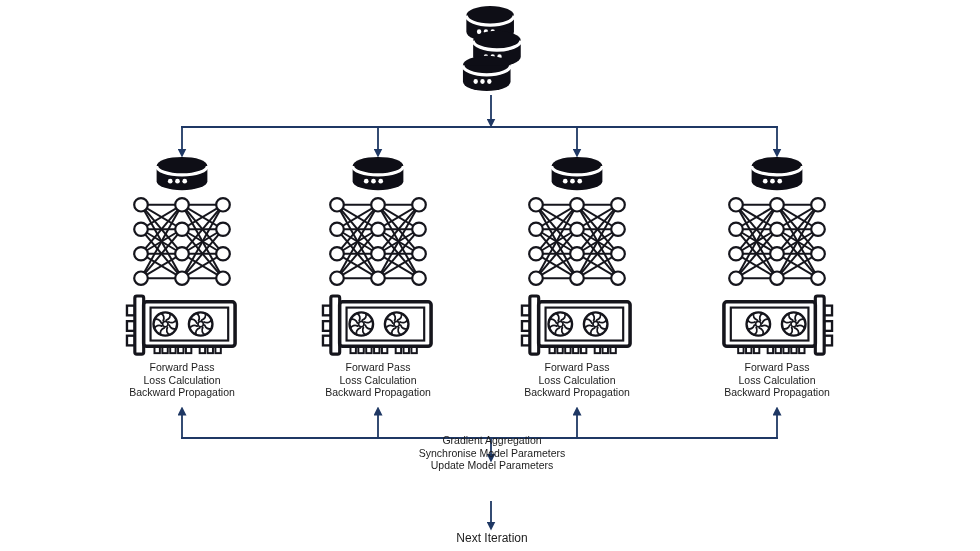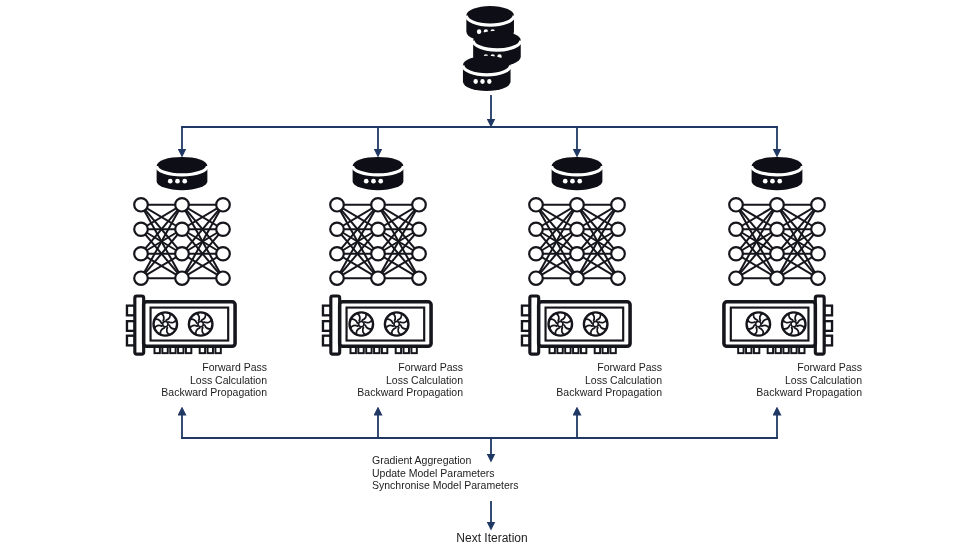--- a/index.html
+++ b/index.html
@@ -4,25 +4,25 @@
 <style>
   html,body { margin:0; padding:0; background:#ffffff; }
   .canvas {
     position:relative; width:980px; height:551px; background:#ffffff;
     font-family:"Liberation Sans", sans-serif; overflow:hidden;
   }
   .abs { position:absolute; }
   svg.icon { position:absolute; display:block; }
   svg.flip { transform:scaleX(-1); }
   .steps {
-    position:absolute; top:361px; width:170px; text-align:right;
+    position:absolute; top:361px; width:170px; text-align:center;
     font-size:10.5px; line-height:12.5px; color:#1c1c1c;
   }
   .agg {
-    position:absolute; top:454px; left:372px; width:240px; 
+    position:absolute; top:434px; left:372px; width:240px; text-align:center;
     font-size:10.5px; line-height:12.5px; color:#1c1c1c;
   }
   .next {
     position:absolute; top:532px; left:372px; width:240px; text-align:center;
     font-size:12px; line-height:12.5px; color:#1c1c1c;
   }
   .connectors { left:0; top:0; pointer-events:none; }
 </style>
 </head>
 <body>
@@ -222,19 +222,19 @@
       <use href="#sym-gpu" width="114" height="64"></use>
     </svg>
   <div class="steps" style="left:692px">
     <div>Forward Pass</div>
     <div>Loss Calculation</div>
     <div>Backward Propagation</div>
   </div>
 
   <div class="agg">
     <div>Gradient Aggregation</div>
+    <div>Synchronise Model Parameters</div>
     <div>Update Model Parameters</div>
-    <div>Synchronise Model Parameters</div>
   </div>
 
   <div class="next">Next Iteration</div>
 
 </div>
 
 </body></html>

